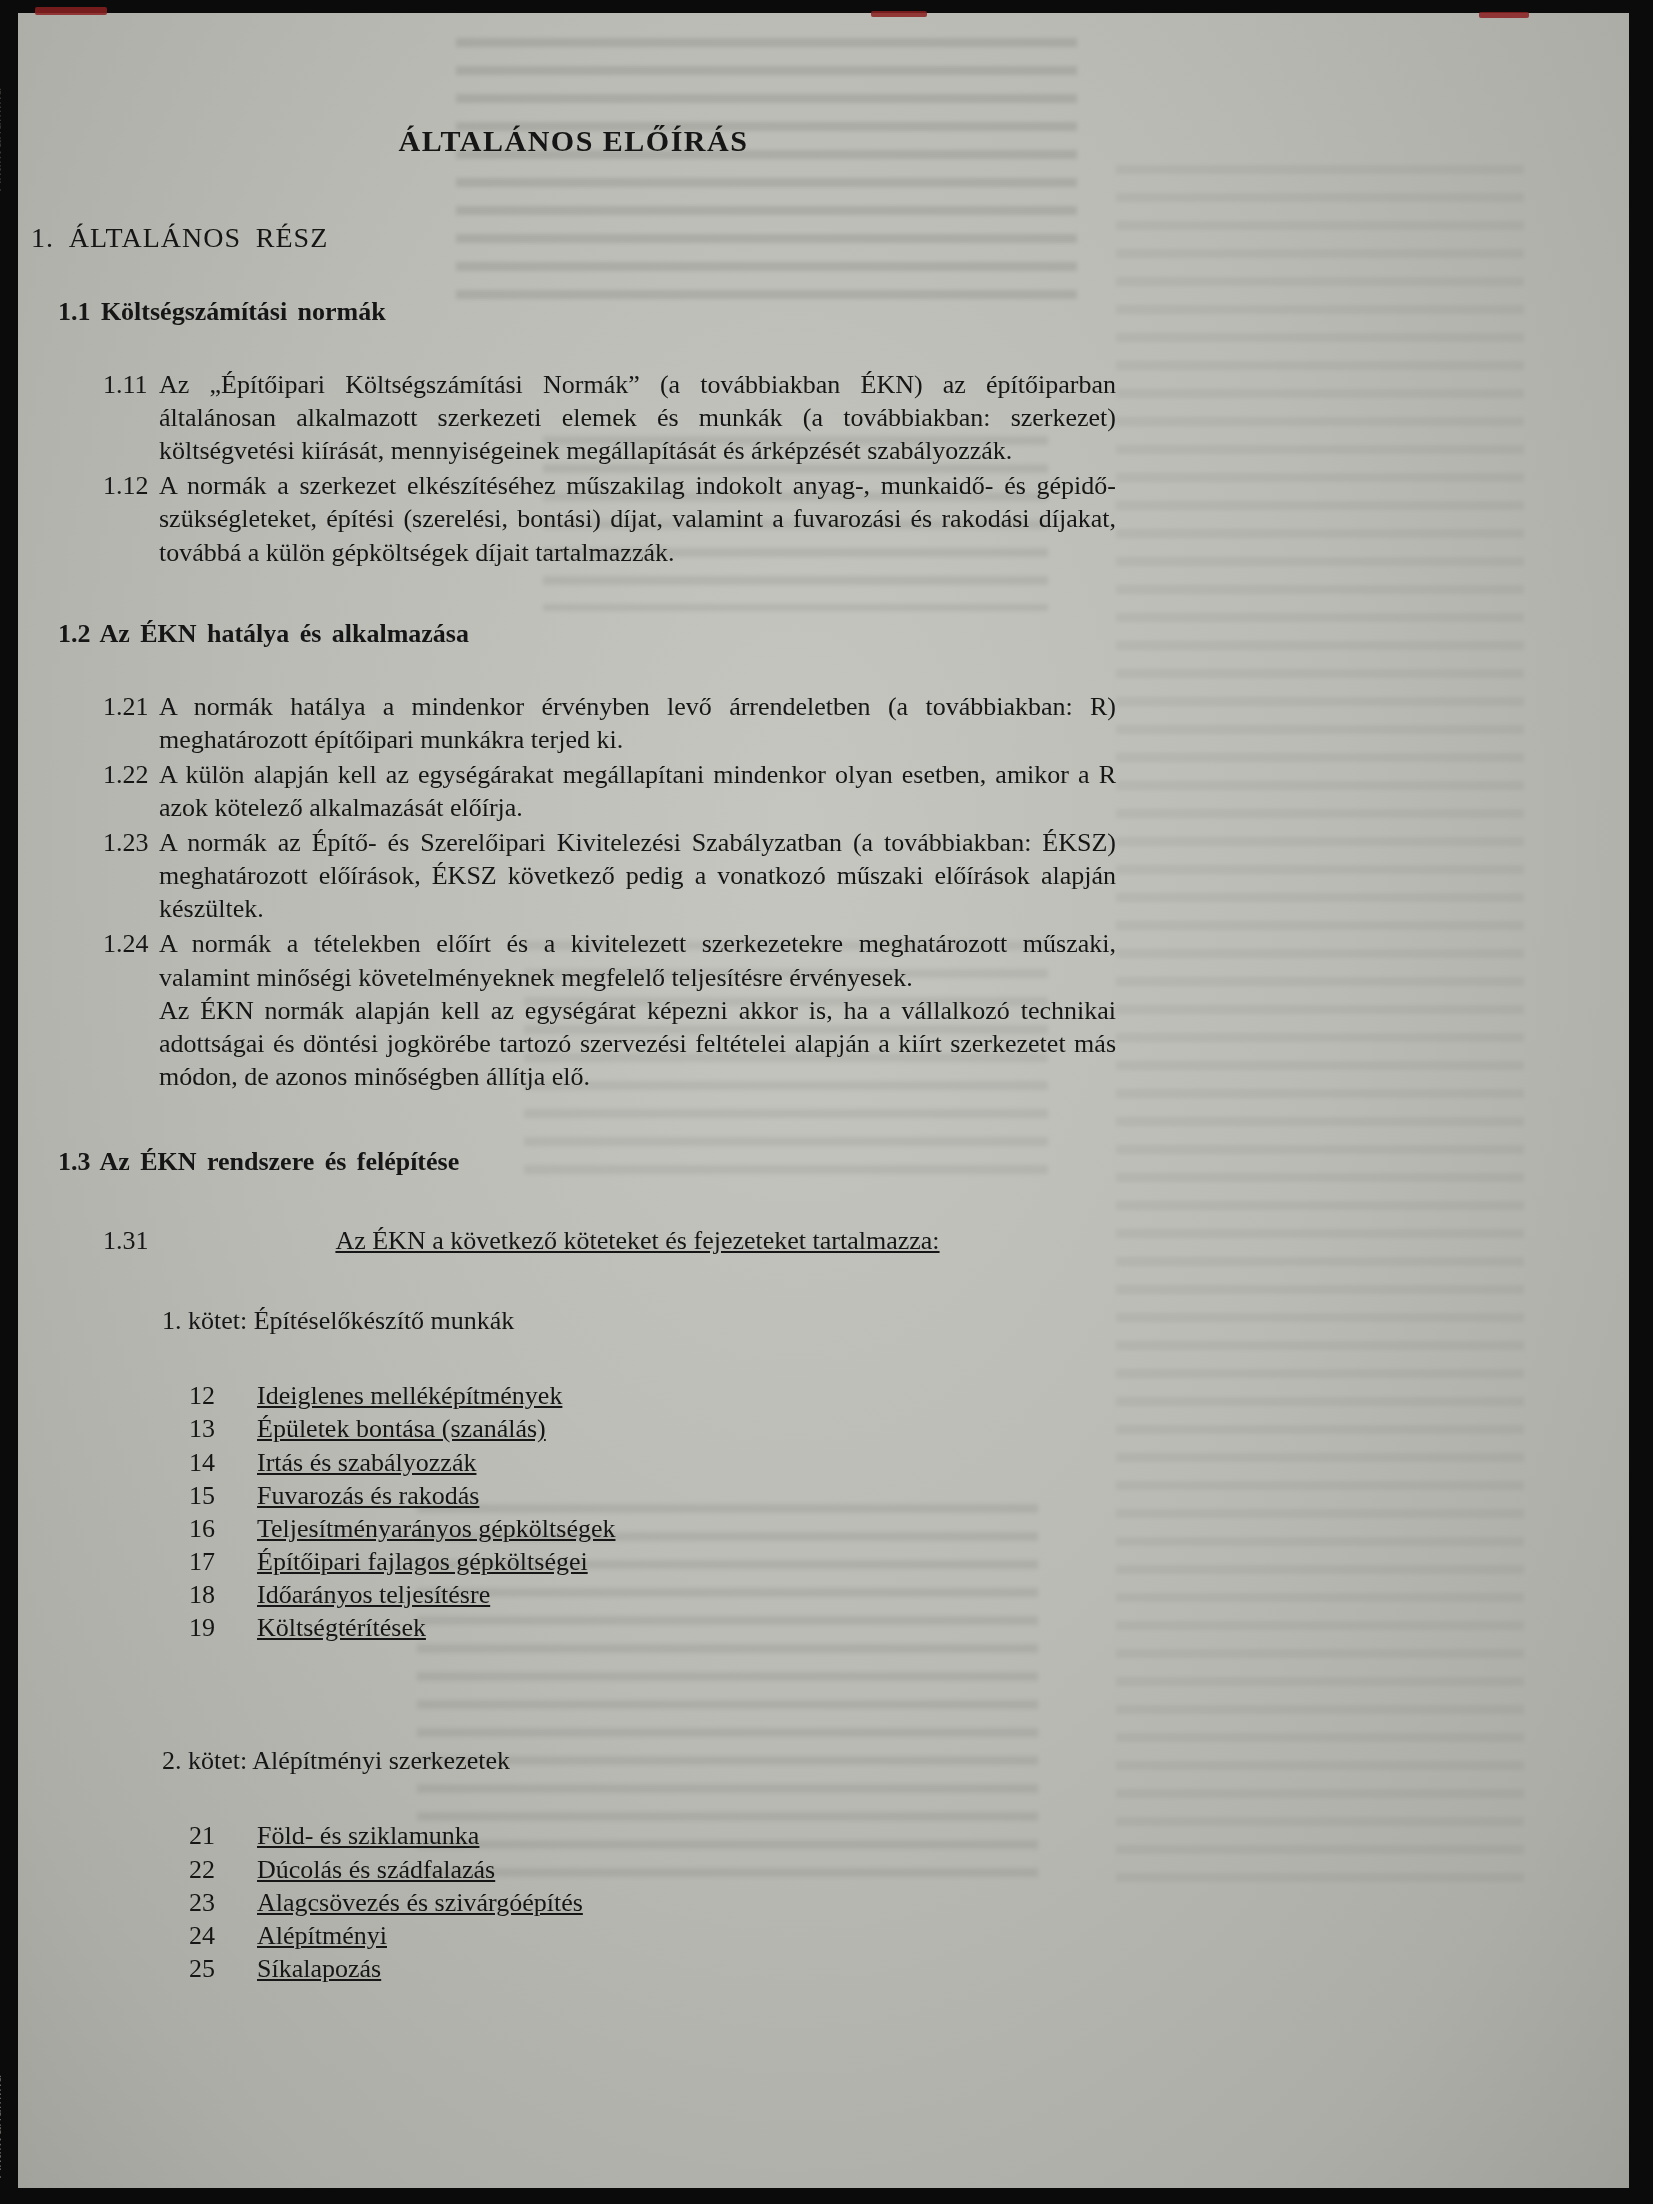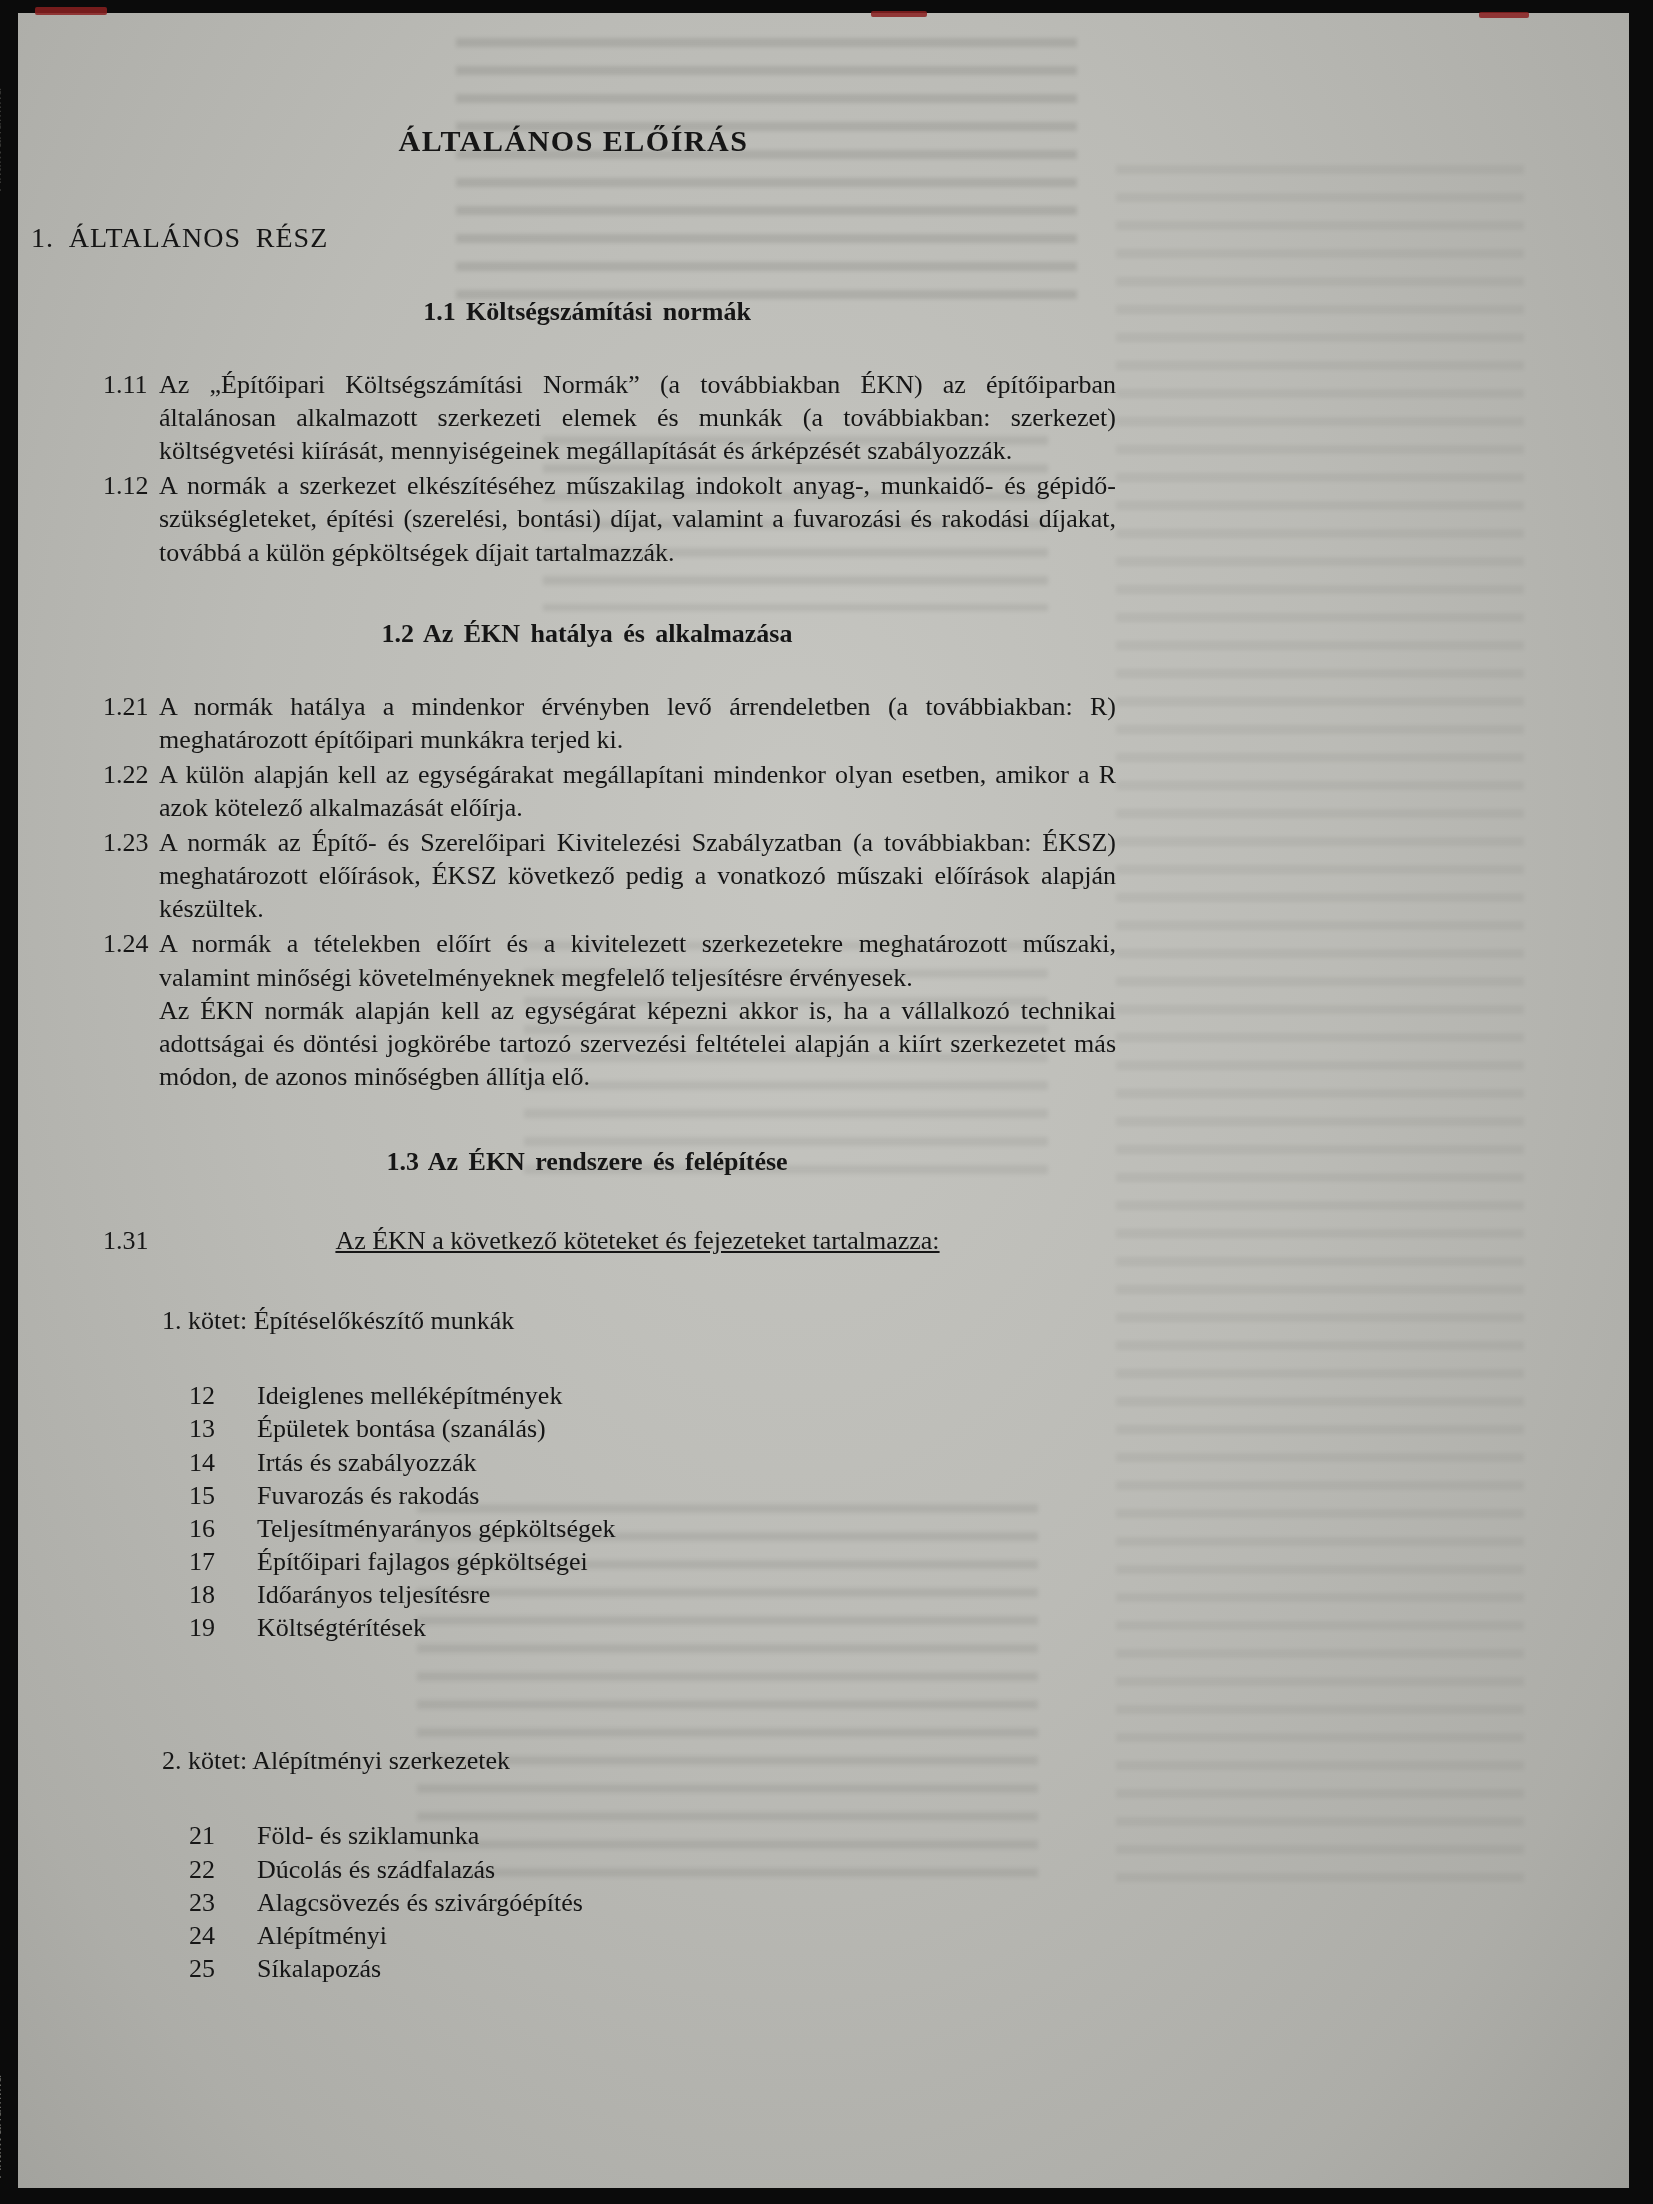--- a/index.html
+++ b/index.html
@@ -75,21 +75,20 @@
     font-size: 28px;
     letter-spacing: 1px;
     word-spacing: 6.8px;
     margin: 0 0 43px 0;
   }
   .sec-heading {
     font-weight: bold;
     font-size: 26px;
     word-spacing: 3.9px;
     margin: 0 0 0 27px;
-    text-align: center;
   }
   .sec-heading.h11 { margin-bottom: 41px; }
   .sec-heading.h12 { margin-top: 50px; margin-bottom: 41px; }
   .sec-heading.h13 { margin-top: 54px; margin-bottom: 47px; }
 
   .para {
     display: flex;
     margin-left: 72px;
     font-size: 26px;
     line-height: 1.275;
@@ -100,21 +99,21 @@
   .ptext .p2 { margin-top: 0; text-indent: 0; }
 
   .volume-title {
     font-size: 26px;
     margin: 0 0 43px 131px;
   }
   .volume-title.v2 { margin-top: 52px; }
   .chapters { margin-left: 158px; font-size: 26px; line-height: 1.275; }
   .chrow { display: flex; }
   .chnum { flex: none; width: 68px; }
-  .chlabel { flex: 1; }
+  .chlabel { flex: 1; text-decoration: underline; }
   .sec13-intro { margin-bottom: 49px; }
   .spacer-after-vol1 { height: 50px; }
 </style>
 </head>
 <body>
 
 <div class="scan">
 
   <div class="ghost g1"></div>
   <div class="ghost g2"></div>

